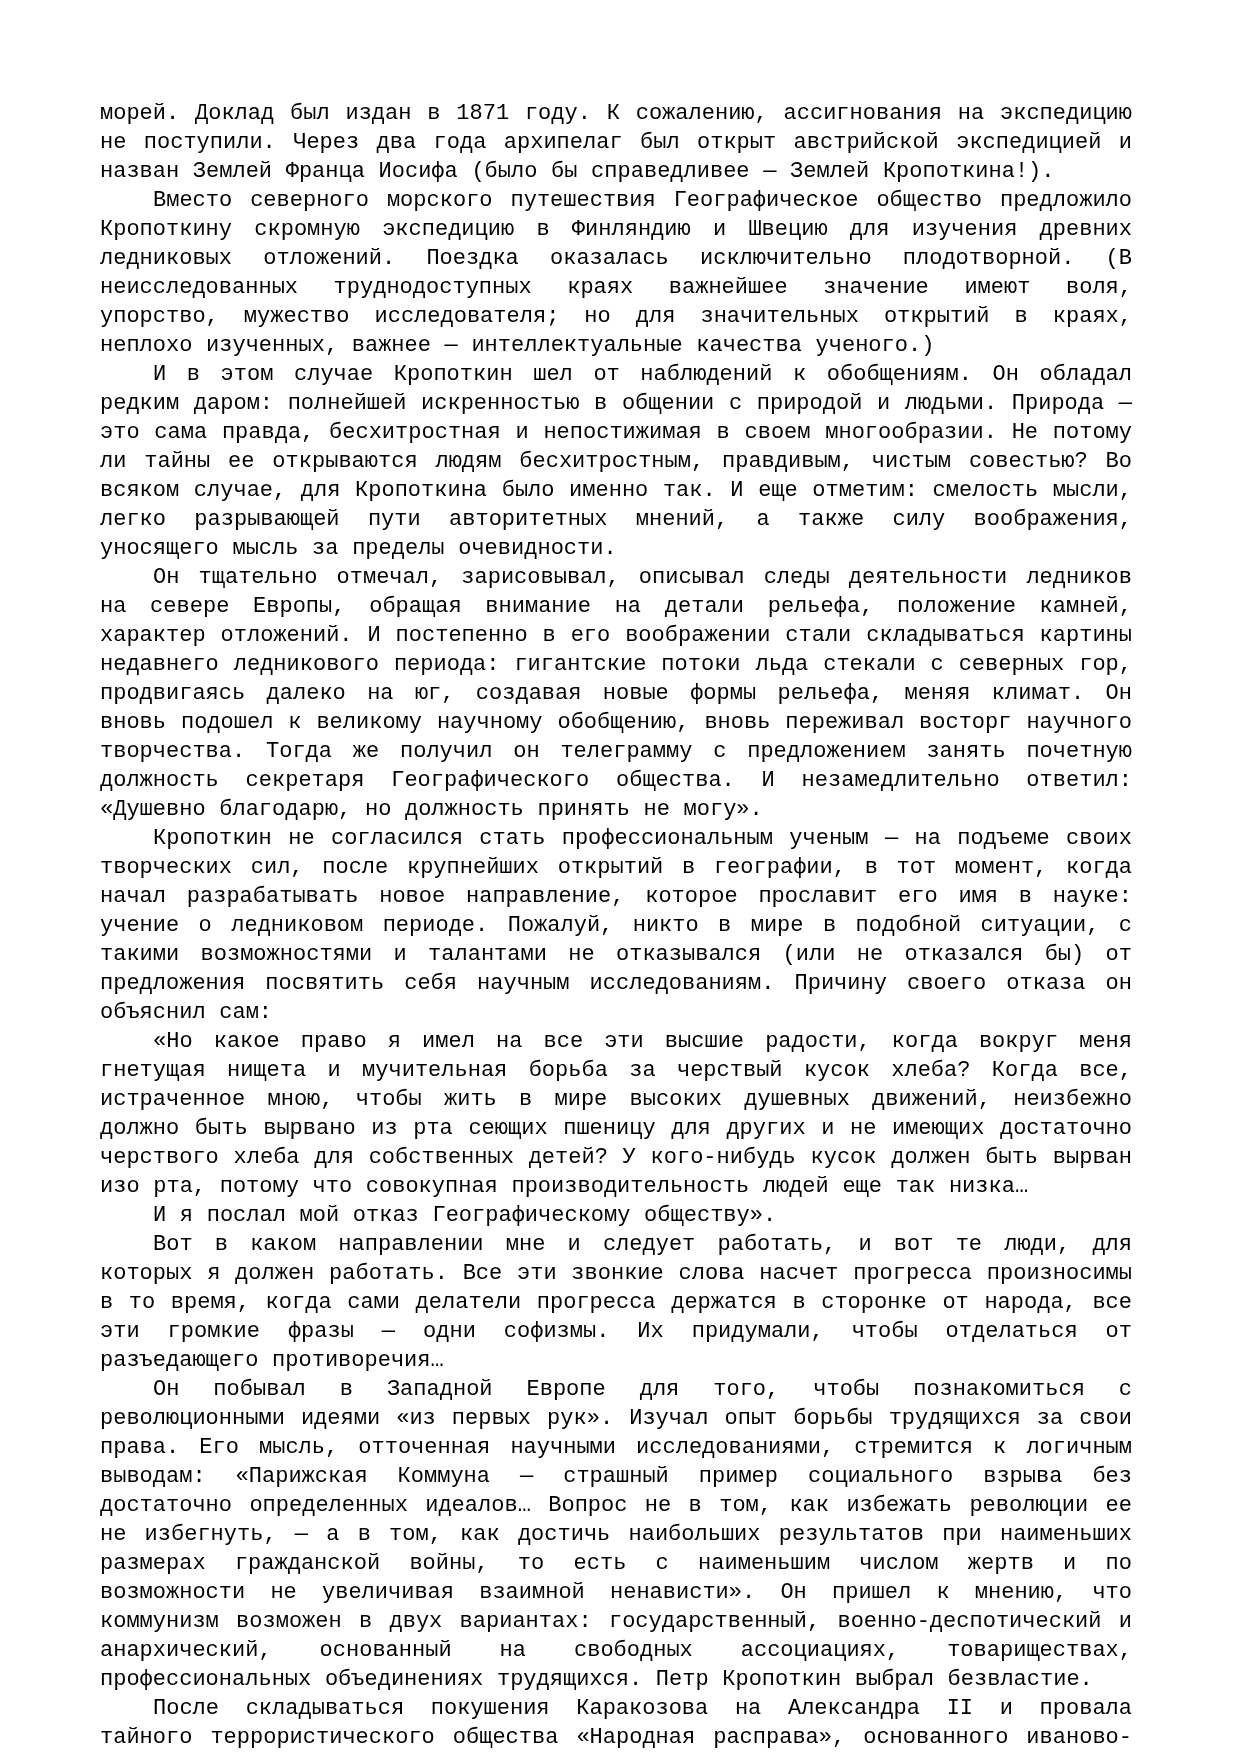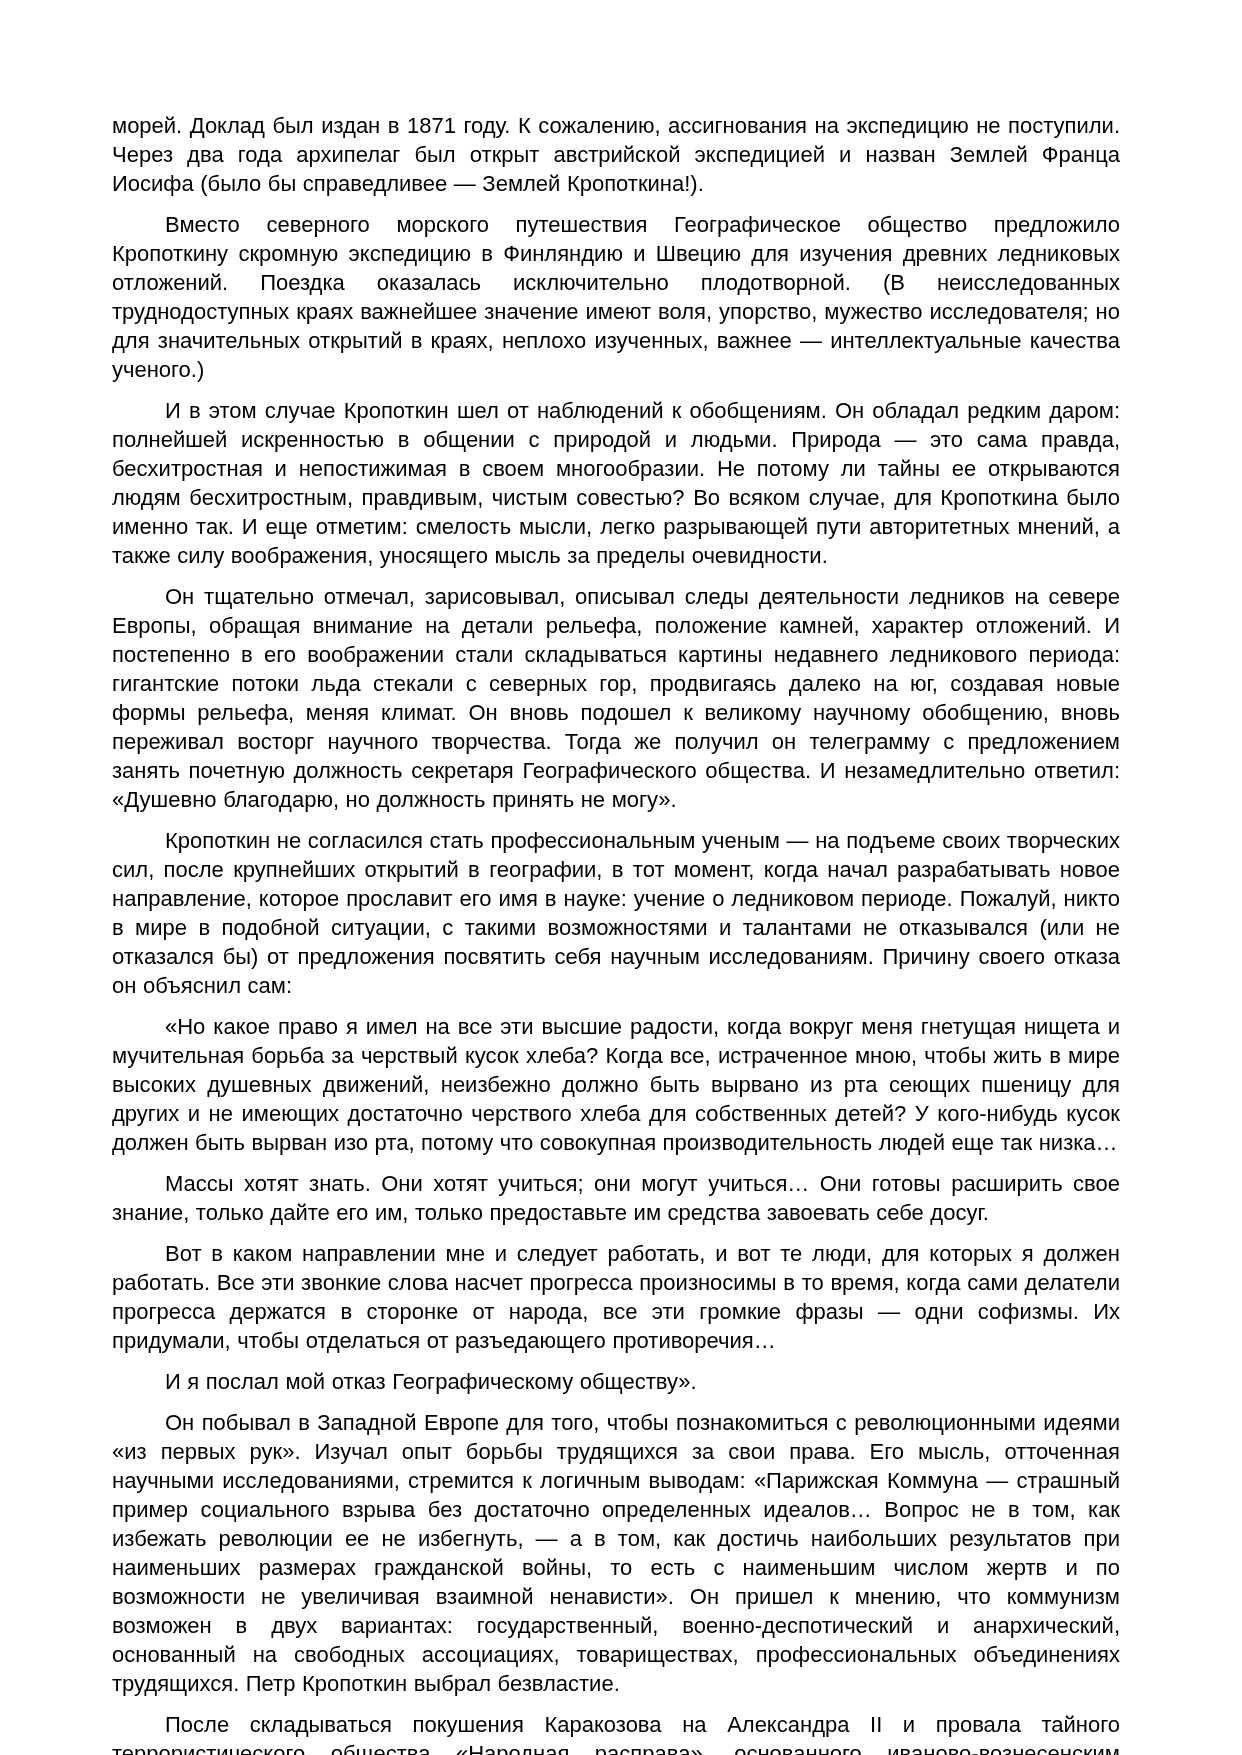--- a/index.html
+++ b/index.html
@@ -10,23 +10,23 @@
   .page {
     position: relative;
     width: 1242px;
     height: 1755px;
     background: #ffffff;
     box-sizing: border-box;
     padding: 99px 110px 0 100px;
     overflow: hidden;
   }
   .text-block p {
-    margin: 12px;
+    margin: 0;
     padding: 0;
-    font-family: Liberation Sans, sans-serif;
+    font-family: Liberation Mono, monospace;
     font-size: 22px;
     line-height: 29px;
     color: #000000;
     text-align: justify;
     text-indent: 53px;
     word-spacing: 0.02em;
   }
   .text-block p.no-indent {
     text-indent: 0;
   }
@@ -38,19 +38,18 @@
 <body>
 
 <div class="page">
   <div class="text-block">
       <p class="no-indent">морей. Доклад был издан в 1871 году. К сожалению, ассигнования на экспедицию не поступили. Через два года архипелаг был открыт австрийской экспедицией и назван Землей Франца Иосифа (было бы справедливее — Землей Кропоткина!).</p>
       <p class="">Вместо северного морского путешествия Географическое общество предложило Кропоткину скромную экспедицию в Финляндию и Швецию для изучения древних ледниковых отложений. Поездка оказалась исключительно плодотворной. (В неисследованных труднодоступных краях важнейшее значение имеют воля, упорство, мужество исследователя; но для значительных открытий в краях, неплохо изученных, важнее — интеллектуальные качества ученого.)</p>
       <p class="">И в этом случае Кропоткин шел от наблюдений к обобщениям. Он обладал редким даром: полнейшей искренностью в общении с природой и людьми. Природа — это сама правда, бесхитростная и непостижимая в своем многообразии. Не потому ли тайны ее открываются людям бесхитростным, правдивым, чистым совестью? Во всяком случае, для Кропоткина было именно так. И еще отметим: смелость мысли, легко разрывающей пути авторитетных мнений, а также силу воображения, уносящего мысль за пределы очевидности.</p>
       <p class="">Он тщательно отмечал, зарисовывал, описывал следы деятельности ледников на севере Европы, обращая внимание на детали рельефа, положение камней, характер отложений. И постепенно в его воображении стали складываться картины недавнего ледникового периода: гигантские потоки льда стекали с северных гор, продвигаясь далеко на юг, создавая новые формы рельефа, меняя климат. Он вновь подошел к великому научному обобщению, вновь переживал восторг научного творчества. Тогда же получил он телеграмму с предложением занять почетную должность секретаря Географического общества. И незамедлительно ответил: «Душевно благодарю, но должность принять не могу».</p>
       <p class="">Кропоткин не согласился стать профессиональным ученым — на подъеме своих творческих сил, после крупнейших открытий в географии, в тот момент, когда начал разрабатывать новое направление, которое прославит его имя в науке: учение о ледниковом периоде. Пожалуй, никто в мире в подобной ситуации, с такими возможностями и талантами не отказывался (или не отказался бы) от предложения посвятить себя научным исследованиям. Причину своего отказа он объяснил сам:</p>
       <p class="">«Но какое право я имел на все эти высшие радости, когда вокруг меня гнетущая нищета и мучительная борьба за черствый кусок хлеба? Когда все, истраченное мною, чтобы жить в мире высоких душевных движений, неизбежно должно быть вырвано из рта сеющих пшеницу для других и не имеющих достаточно черствого хлеба для собственных детей? У кого-нибудь кусок должен быть вырван изо рта, потому что совокупная производительность людей еще так низка…</p>
-      <p class="">Массы хотят знать. Они хотят учиться; они могут учиться… Они готовы расширить свое знание, только дайте его им, только предоставьте им средства завоевать себе досуг.</p>
+      <p class="">И я послал мой отказ Географическому обществу».</p>
       <p class="">Вот в каком направлении мне и следует работать, и вот те люди, для которых я должен работать. Все эти звонкие слова насчет прогресса произносимы в то время, когда сами делатели прогресса держатся в сторонке от народа, все эти громкие фразы — одни софизмы. Их придумали, чтобы отделаться от разъедающего противоречия…</p>
-      <p class="">И я послал мой отказ Географическому обществу».</p>
       <p class="">Он побывал в Западной Европе для того, чтобы познакомиться с революционными идеями «из первых рук». Изучал опыт борьбы трудящихся за свои права. Его мысль, отточенная научными исследованиями, стремится к логичным выводам: «Парижская Коммуна — страшный пример социального взрыва без достаточно определенных идеалов… Вопрос не в том, как избежать революции ее не избегнуть, — а в том, как достичь наибольших результатов при наименьших размерах гражданской войны, то есть с наименьшим числом жертв и по возможности не увеличивая взаимной ненависти». Он пришел к мнению, что коммунизм возможен в двух вариантах: государственный, военно-деспотический и анархический, основанный на свободных ассоциациях, товариществах, профессиональных объединениях трудящихся. Петр Кропоткин выбрал безвластие.</p>
       <p class=" justify-last">После складываться покушения Каракозова на Александра II и провала тайного террористического общества «Народная расправа», основанного иваново-вознесенским</p>
     </div>
 </div>
 
 </body></html>

